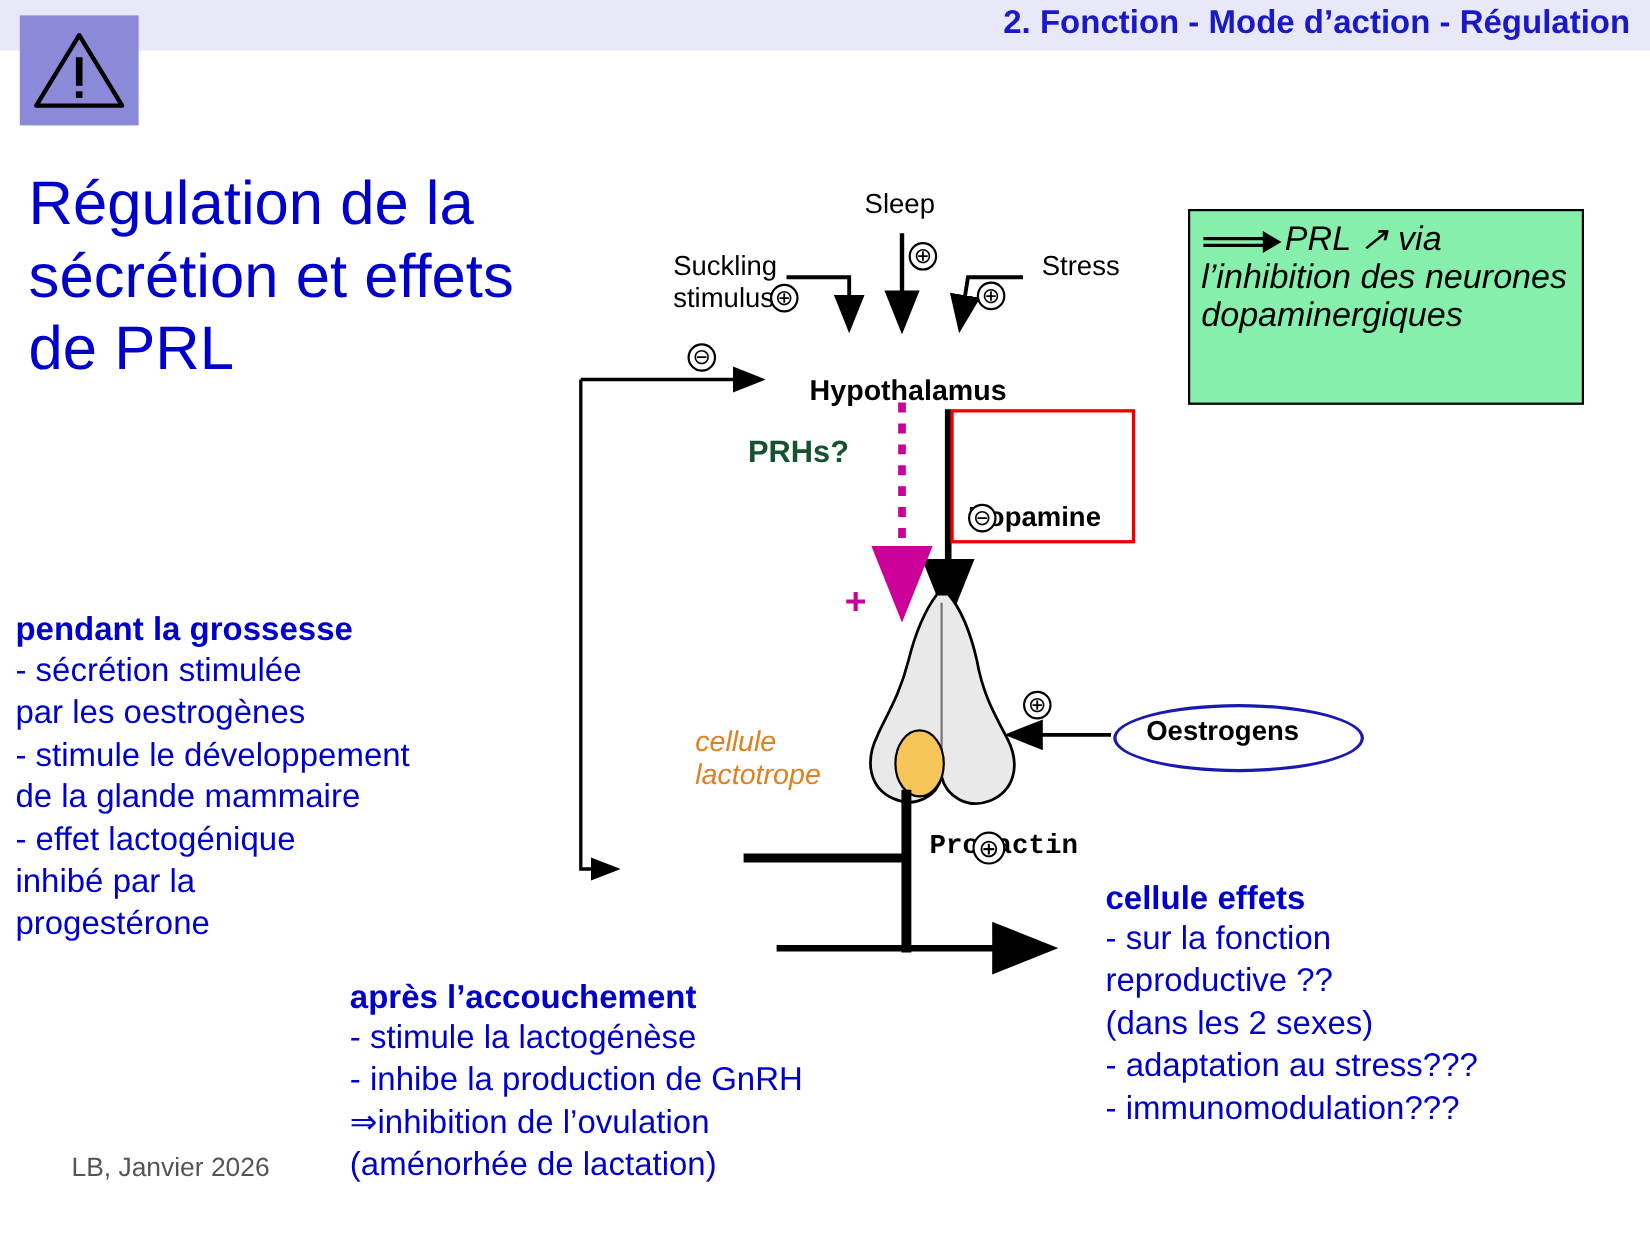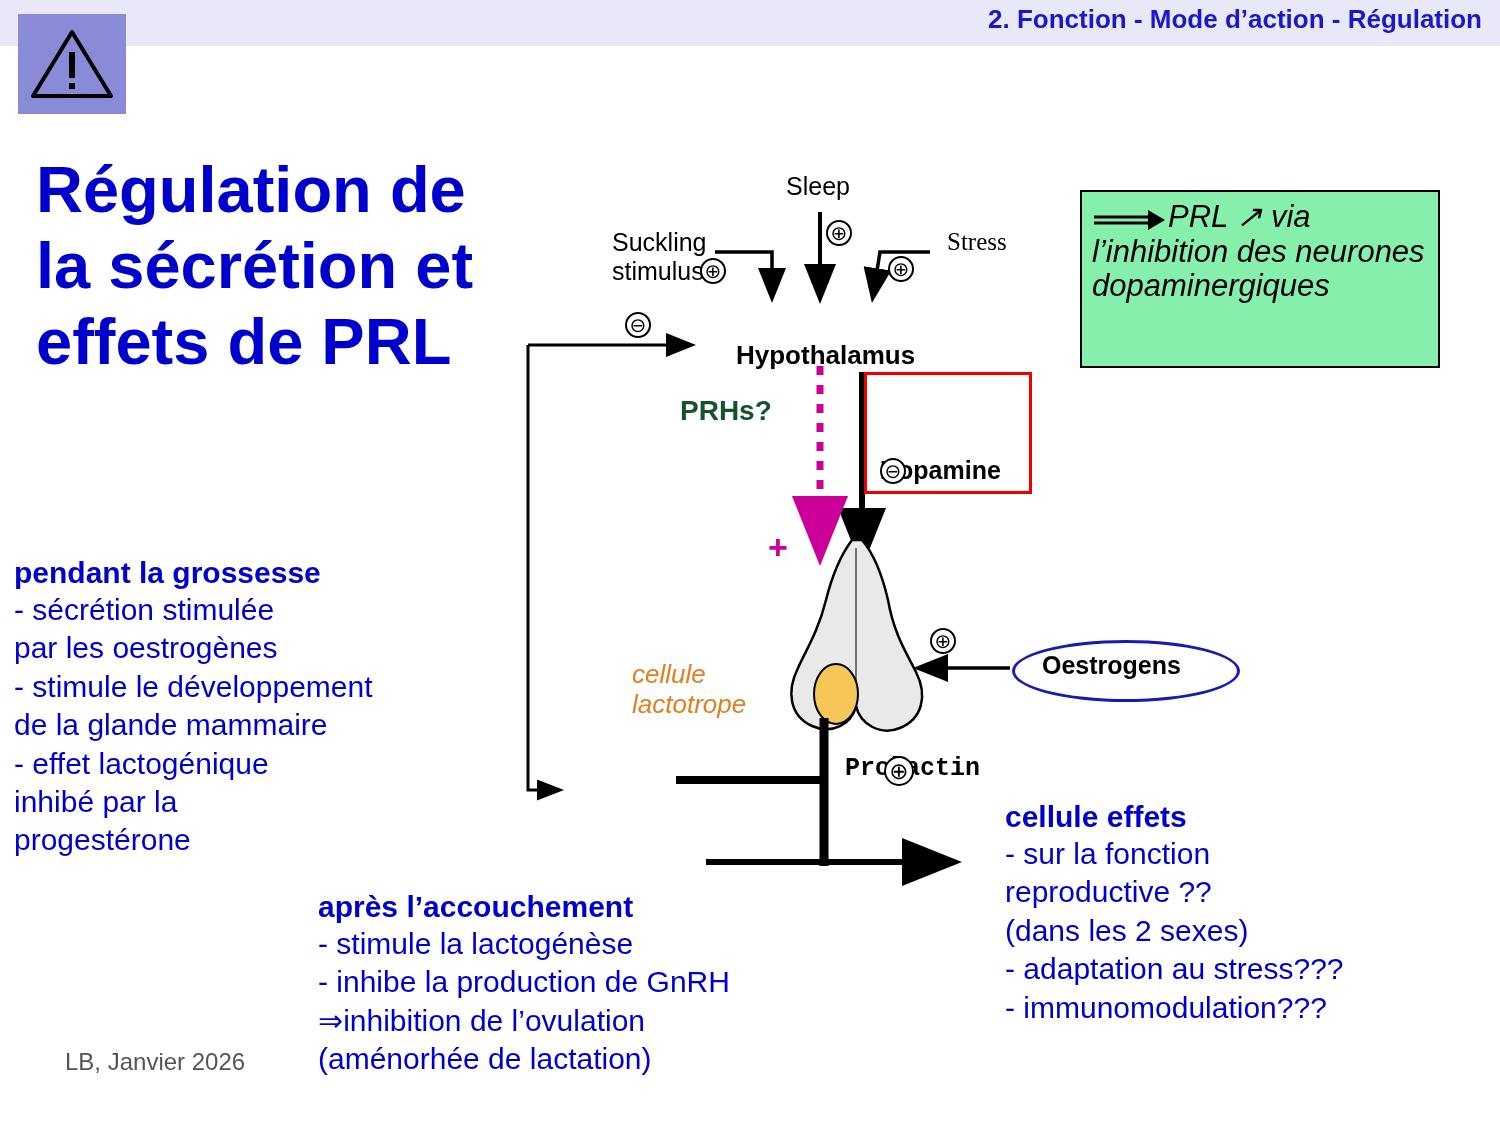--- a/index.html
+++ b/index.html
@@ -21,45 +21,45 @@
   
   .header-band {
     position: absolute;
     left: 0; top: 0;
     width: 1500px; height: 46px;
     background: #e8e8f8;
   }
   .header-title {
     position: absolute;
     right: 18px; top: 4px;
-    font-size: 26px;
+    font-size: 30px;
     font-weight: bold;
     color: #1919c8;
     letter-spacing: 0px;
     white-space: nowrap;
   }
   .warn-box {
     position: absolute;
     left: 18px; top: 14px;
     width: 108px; height: 100px;
     background: #8a8ad8;
   }
   .warn-tri {
     position: absolute;
     left: 50%; top: 50%;
     transform: translate(-50%,-50%);
   }
 
   
   .main-title {
     position: absolute;
-    left: 36px; top: 152px;
+    left: 26px; top: 152px;
     width: 500px;
-    font-size: 65px;
-    font-weight: bold;
+    font-size: 56px;
+    font-weight: normal;
     color: #0000cc;
     line-height: 1.17;
   }
 
   
   .callout {
     position: absolute;
     left: 1080px; top: 190px;
     width: 360px; height: 178px;
     border: 2px solid #000;
@@ -275,21 +275,21 @@
       <line x1="824" y1="718" x2="824" y2="866" stroke="#000" stroke-width="9"></line>
 
       <line x1="676" y1="780" x2="824" y2="780" stroke="#000" stroke-width="8"></line>
 
       <line x1="706" y1="862" x2="950" y2="862" stroke="#000" stroke-width="6" marker-end="url(#ah)"></line>
     </svg>
 
     <div class="dlabel" style="left:786px; top:172px; font-size:25px;">Sleep</div>
     <div class="dlabel" style="left:612px; top:228px; font-size:25px; white-space:pre-line; line-height:1.15;">Suckling
 stimulus</div>
-    <div class="dlabel" style="left:947px; top:228px; font-size:25px;font-family:Liberation Serif, serif;">Stress</div>
+    <div class="dlabel" style="left:947px; top:228px; font-size:25px;">Stress</div>
     <div class="dlabel bold" style="left:736px; top:340px; font-size:26px;">Hypothalamus</div>
     <div class="dlabel bold" style="left:880px; top:420px; font-size:25px;margin-top:36px;">Dopamine</div>
     <div class="dlabel bold" style="left:845px; top:754px; font-size:25px;font-family:Liberation Mono, monospace;">Prolactin</div>
     <div class="dlabel bold" style="left:1042px; top:651px; font-size:25px;">Oestrogens</div>
 
     <div class="dopabox"></div>
     <div class="oest-ellipse"></div>
 
     <div class="prh-title">PRHs?</div>
     <div class="plus-big">+</div>

